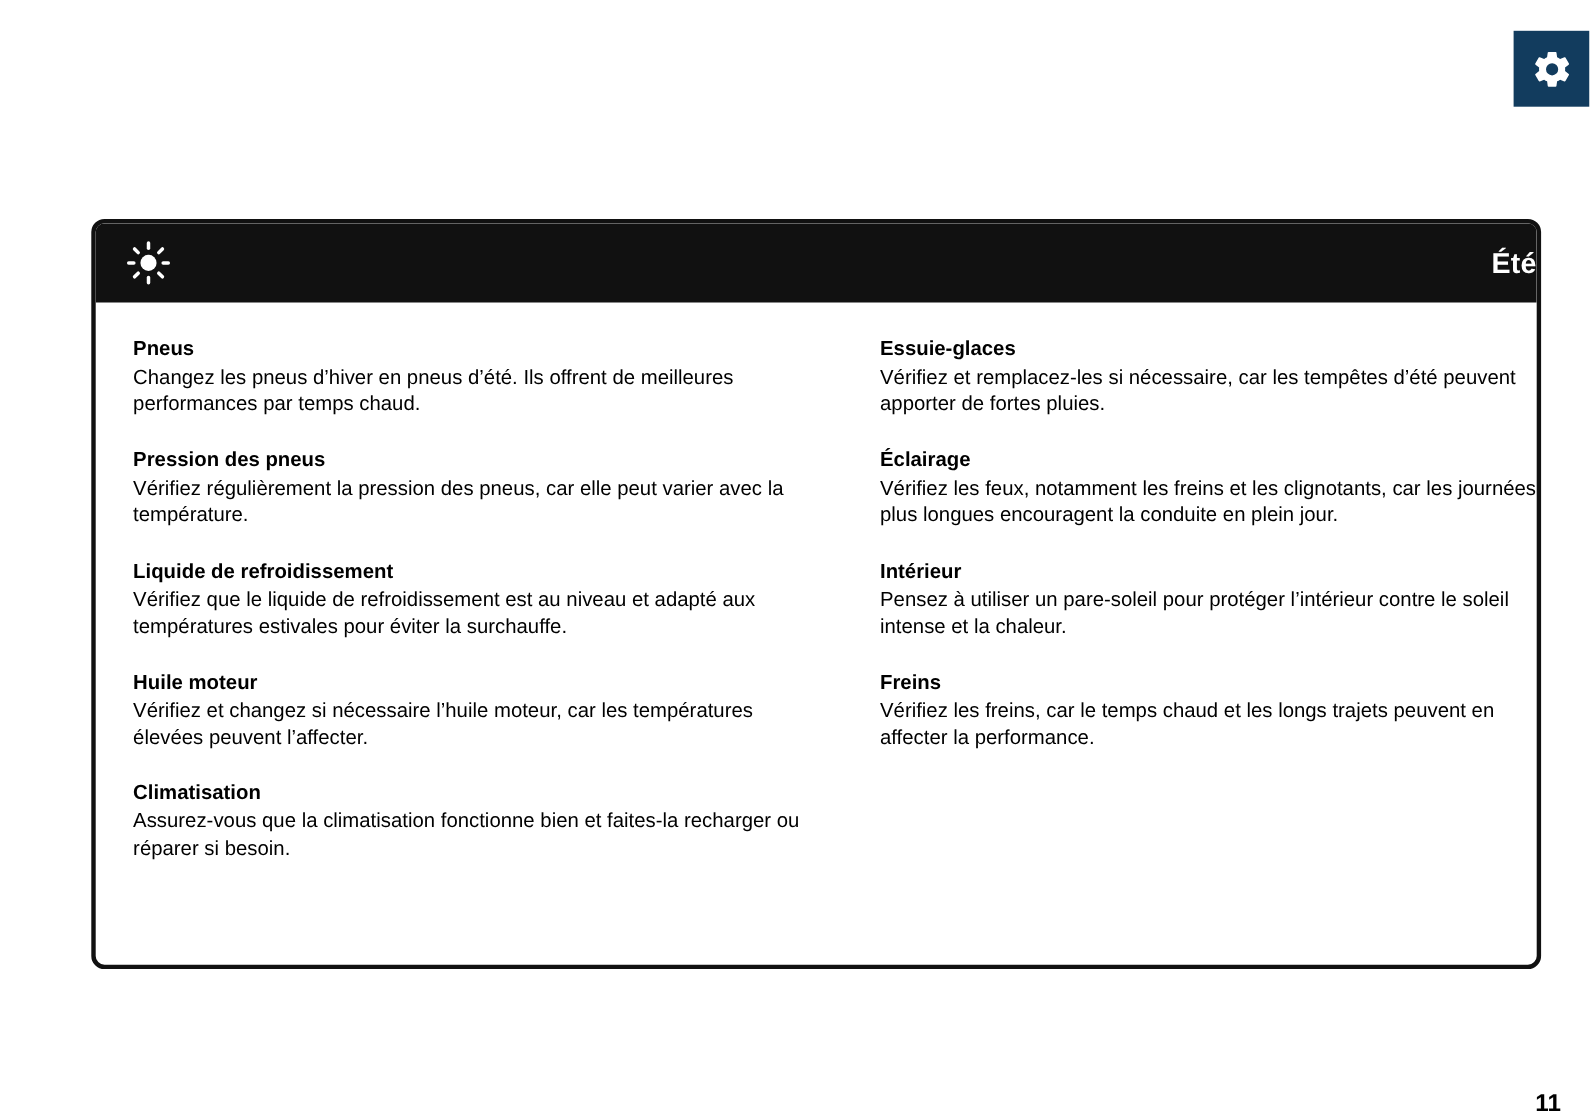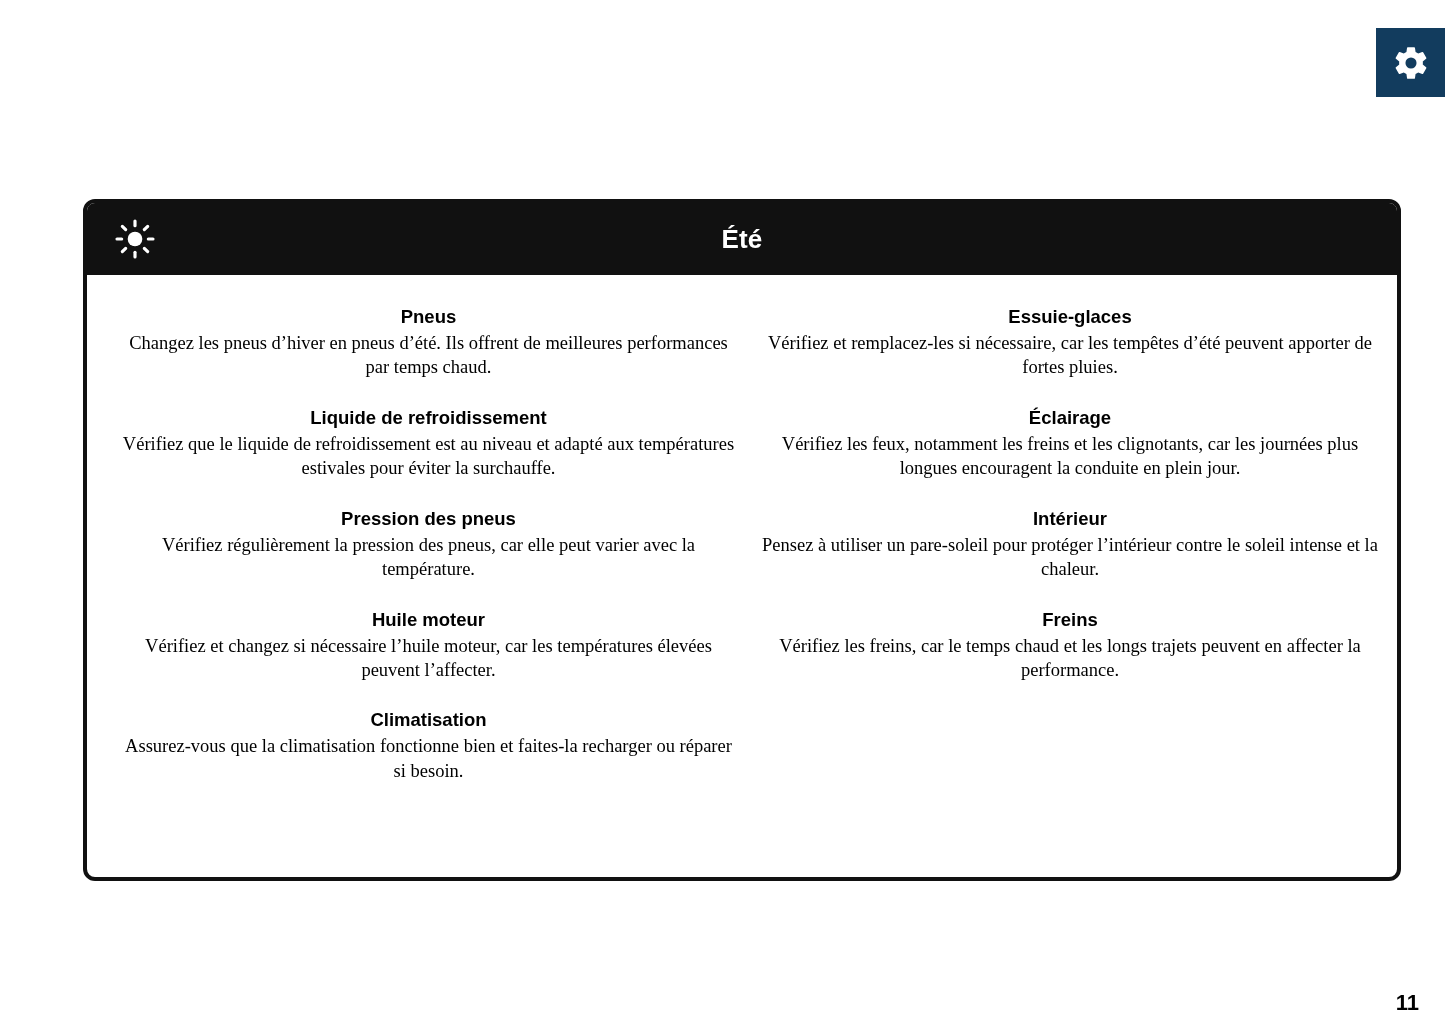--- a/index.html
+++ b/index.html
@@ -47,21 +47,21 @@
     box-sizing: border-box;
     overflow: hidden;
   }
   .card-header {
     position: relative;
     height: 72px;
     background: #111111;
     color: #ffffff;
     display: flex;
     align-items: center;
-    justify-content: center;
+    justify-content: flex-end;
   }
   .card-header .season-icon {
     position: absolute;
     left: 26px;
     top: 50%;
     transform: translateY(-50%);
     width: 44px;
     height: 44px;
     display: flex;
     align-items: center;
@@ -75,22 +75,21 @@
   .card-title {
     font-size: 26px;
     font-weight: bold;
     letter-spacing: 0.2px;
   }
 
   .card-body {
     display: flex;
     padding: 30px 30px 20px 34px;
     box-sizing: border-box;
-    gap: 24px;
-    text-align: center;
+    gap: 64px;
   }
   .column {
     width: 615px;
     flex: 0 0 auto;
   }
   .column.right {
     width: 620px;
   }
 
   .entry {
@@ -103,21 +102,20 @@
   .entry-title {
     font-size: 18.5px;
     font-weight: bold;
     line-height: 1.3;
     margin: 0 0 2px 0;
   }
   .entry-text {
     font-size: 18.5px;
     line-height: 1.32;
     margin: 0;
-    font-family: Liberation Serif, serif;
   }
 
   
   .page-number {
     position: absolute;
     right: 26px;
     bottom: 2px;
     font-size: 22px;
     font-weight: bold;
   }
@@ -153,26 +151,26 @@
     <div class="card-title">Été</div>
   </div>
 
   <div class="card-body">
     <div class="column left">
       <div class="entry">
         <p class="entry-title">Pneus</p>
         <p class="entry-text">Changez les pneus d’hiver en pneus d’été. Ils offrent de meilleures performances par temps chaud.</p>
       </div>
       <div class="entry">
+        <p class="entry-title">Pression des pneus</p>
+        <p class="entry-text">Vérifiez régulièrement la pression des pneus, car elle peut varier avec la température.</p>
+      </div>
+      <div class="entry">
         <p class="entry-title">Liquide de refroidissement</p>
         <p class="entry-text">Vérifiez que le liquide de refroidissement est au niveau et adapté aux températures estivales pour éviter la surchauffe.</p>
-      </div>
-      <div class="entry">
-        <p class="entry-title">Pression des pneus</p>
-        <p class="entry-text">Vérifiez régulièrement la pression des pneus, car elle peut varier avec la température.</p>
       </div>
       <div class="entry">
         <p class="entry-title">Huile moteur</p>
         <p class="entry-text">Vérifiez et changez si nécessaire l’huile moteur, car les températures élevées peuvent l’affecter.</p>
       </div>
       <div class="entry">
         <p class="entry-title">Climatisation</p>
         <p class="entry-text">Assurez-vous que la climatisation fonctionne bien et faites-la recharger ou réparer si besoin.</p>
       </div>
     </div>

